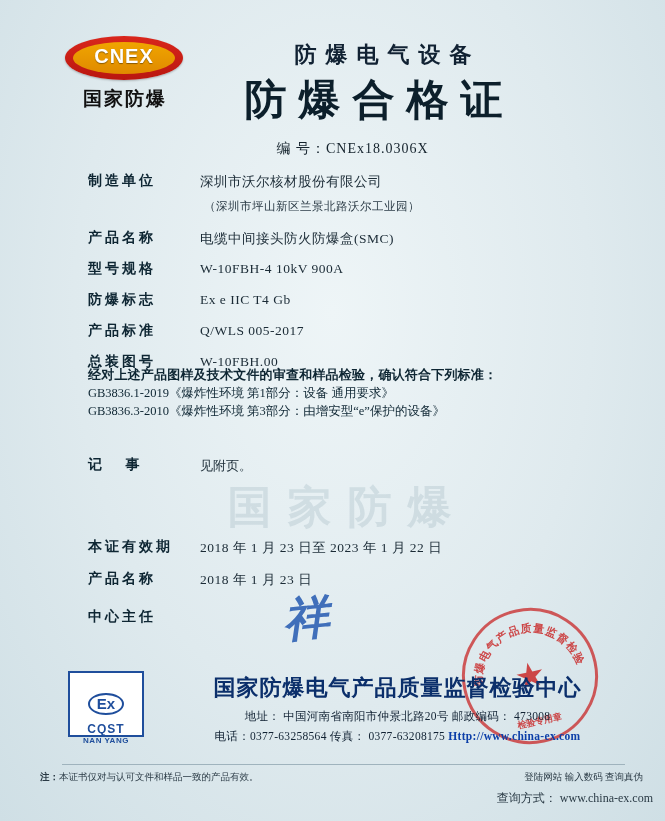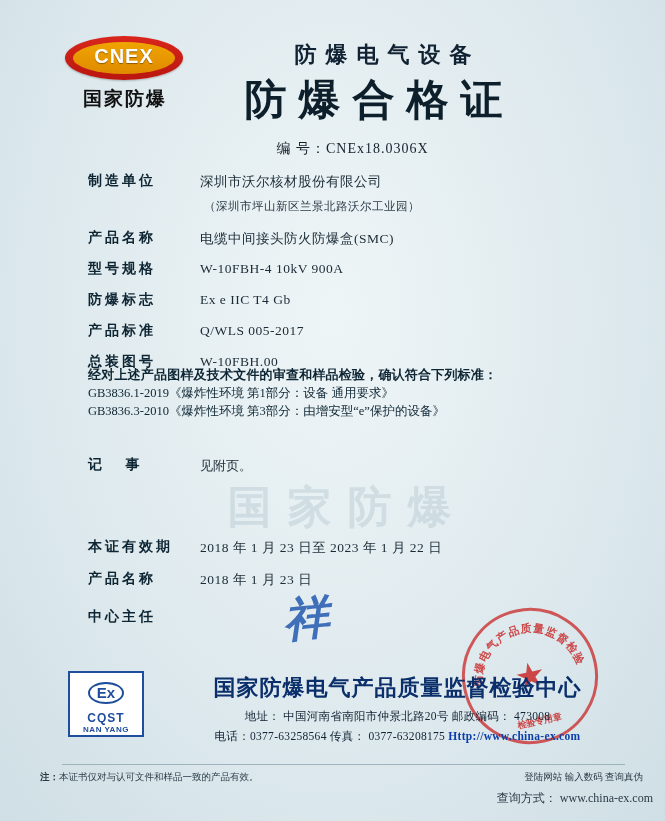--- a/index.html
+++ b/index.html
@@ -145,21 +145,21 @@
   .footer{
     position:absolute;left:0;right:0;bottom:58px;height:100px;
   }
   .ex-logo{
     position:absolute;left:68px;top:8px;width:72px;height:62px;
     border:2px solid #1f4e9c;background:#fff;
     text-align:center;color:#1f4e9c;
     font-family:"Liberation Sans", sans-serif;
   }
   .ex-logo .ex{
-    display:inline-block;margin-top:9px;
+    display:inline-block;margin-top:20px;
     border:2px solid #1f4e9c;border-radius:50%;
     padding:0 7px;font-size:15px;font-weight:bold;line-height:18px;text-align:center;
   }
   .ex-logo .cqst{font-size:12px;font-weight:bold;letter-spacing:1px;margin-top:7px;}
   .ex-logo .ny{font-size:8px;font-weight:bold;letter-spacing:.5px;}
   .org{
     position:absolute;left:150px;top:10px;right:20px;
     font-size:22px;font-weight:bold;color:#0b2f6b;letter-spacing:1px;
     text-align:center;
   }

